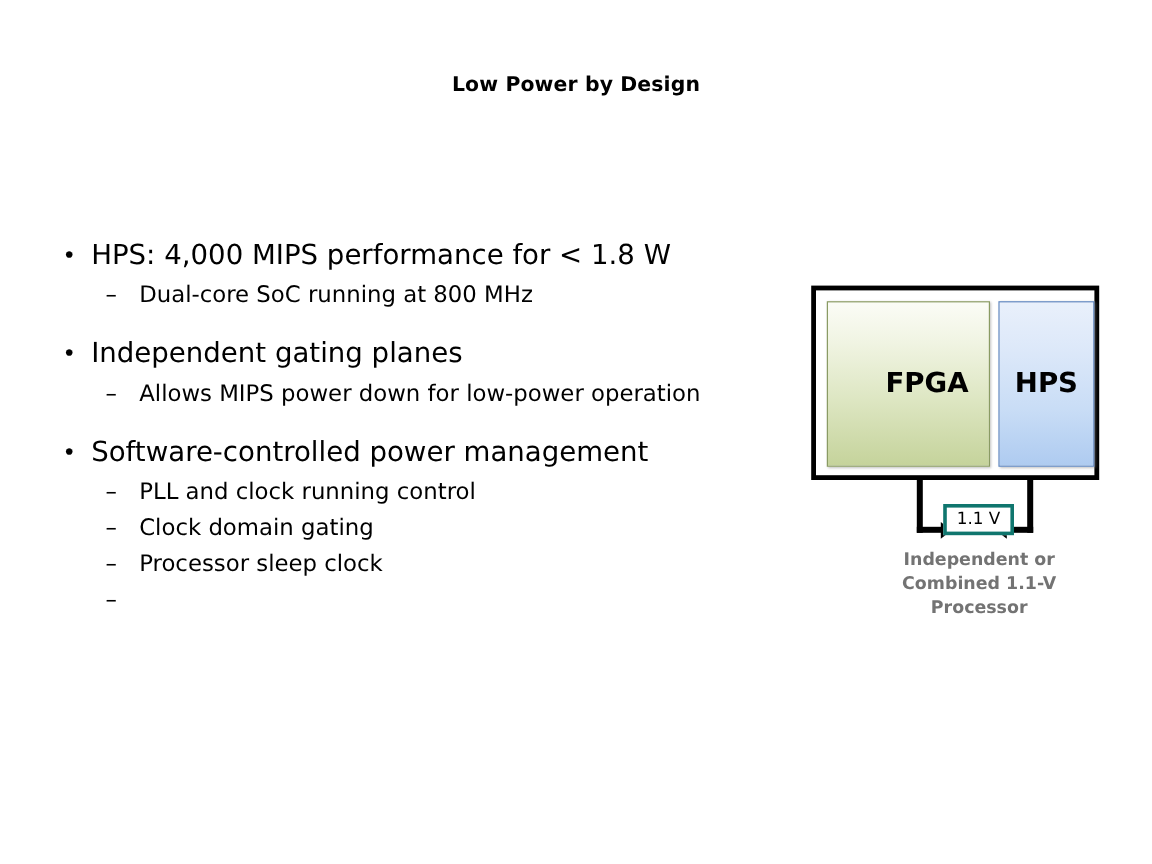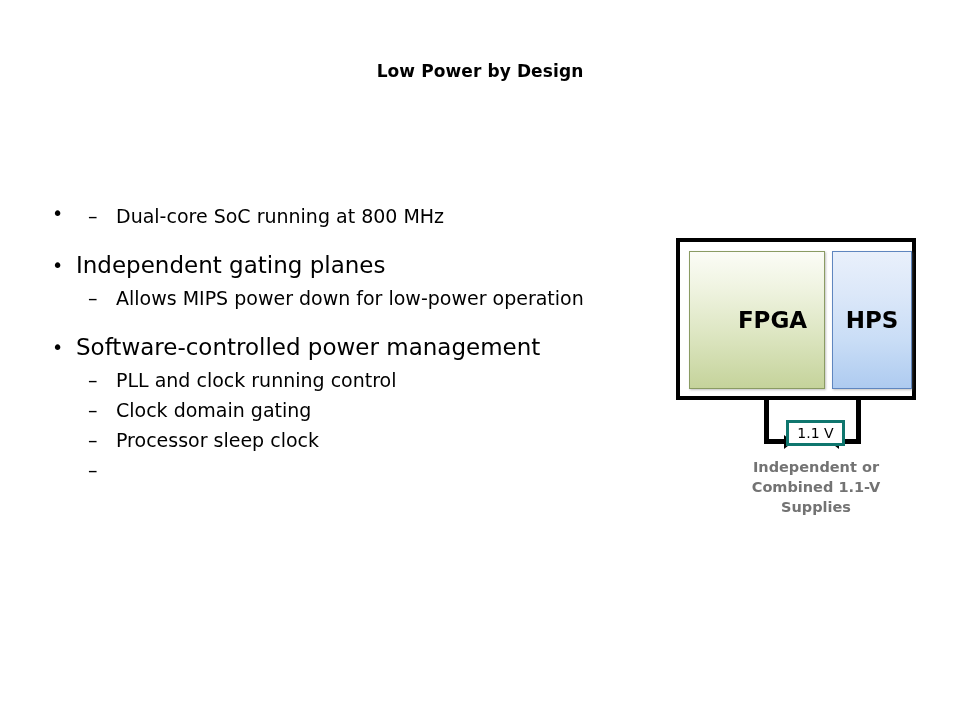--- a/index.html
+++ b/index.html
@@ -171,20 +171,21 @@
 <body>
 
 <div id="slide">
 
   <div id="slide-title">Low Power by Design</div>
 
   <div id="bullet-body">
 
     <div class="bullet-l1">
       <span class="marker">•</span>
+      <span>HPS: 4,000 MIPS performance for &lt; 1.8 W</span>
     </div>
     <div class="sub-gap"></div>
     <div class="bullet-l2">
       <span class="marker">–</span>
       <span>Dual-core SoC running at 800 MHz</span>
     </div>
 
     <div class="group-gap"></div>
 
     <div class="bullet-l1">
@@ -241,18 +242,18 @@
     <div class="wire" id="wire-right-h"></div>
     <div class="arrow-head" id="arrow-right"></div>
 
     <div id="voltage-box">
       <span>1.1 V</span>
     </div>
 
     <div id="supply-caption">
       <div>Independent or</div>
       <div>Combined 1.1-V</div>
-      <div>Supplies</div>
+      <div>Processor</div>
     </div>
 
   </div>
 
 </div>
 
 </body></html>

